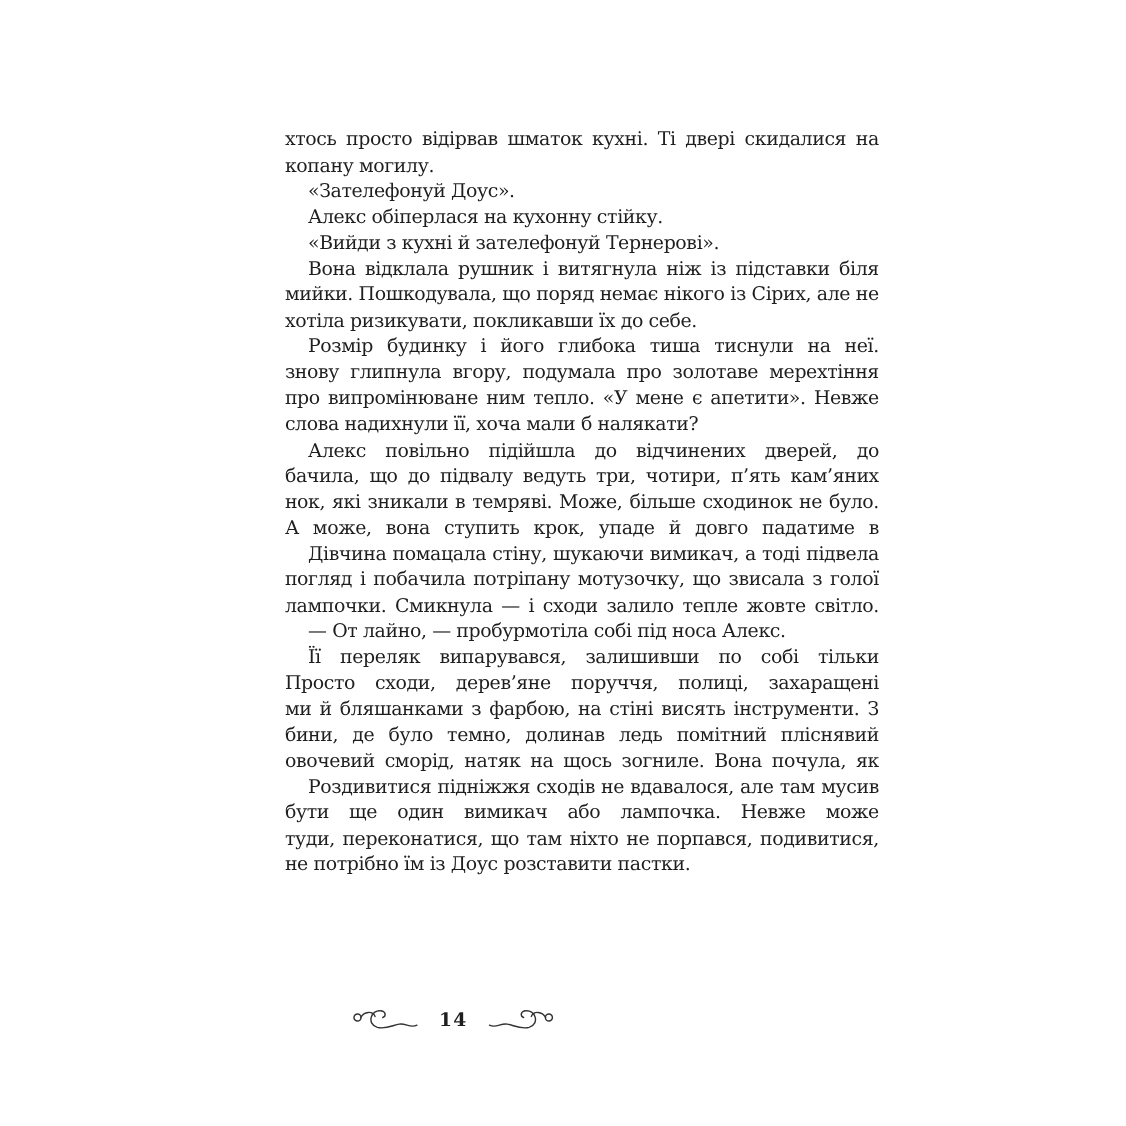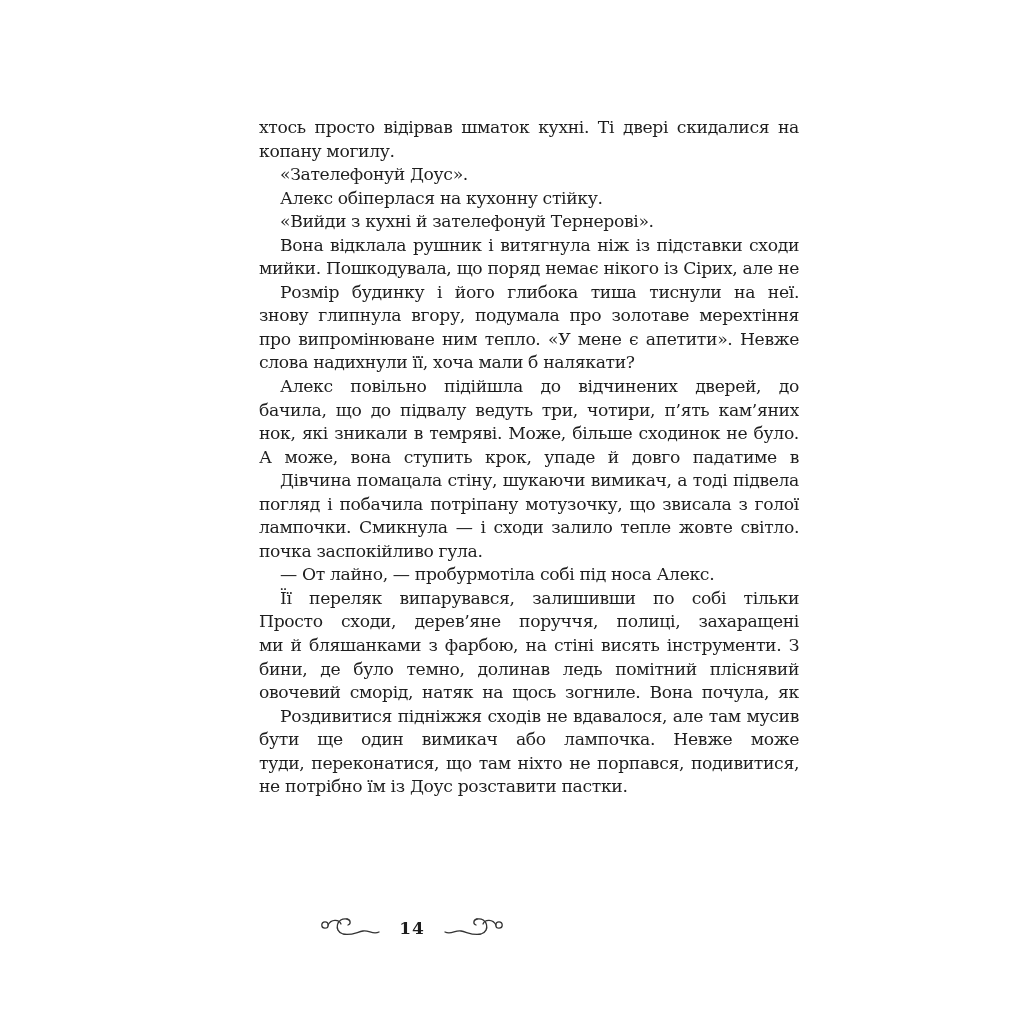--- a/index.html
+++ b/index.html
@@ -24,34 +24,34 @@
 </head>
 <body>
 
 <div class="page">
   <div class="text-block" id="text-block">
       <span class="line j">хтось просто відірвав шматок кухні. Ті двері скидалися на роз-</span>
       <span class="line">копану могилу.</span>
       <span class="line ind">«Зателефонуй Доус».</span>
       <span class="line ind">Алекс обіперлася на кухонну стійку.</span>
       <span class="line ind">«Вийди з кухні й зателефонуй Тернерові».</span>
-      <span class="line j ind">Вона відклала рушник і витягнула ніж із підставки сходи</span>
+      <span class="line j ind">Вона відклала рушник і витягнула ніж із підставки біля</span>
       <span class="line j">мийки. Пошкодувала, що поряд немає нікого із Сірих, але не</span>
+      <span class="line">хотіла ризикувати, покликавши їх до себе.</span>
       <span class="line j ind">Розмір будинку і його глибока тиша тиснули на неї. Дівчина</span>
       <span class="line j">знову глипнула вгору, подумала про золотаве мерехтіння кола,</span>
       <span class="line j">про випромінюване ним тепло. «У мене є апетити». Невже ті</span>
       <span class="line">слова надихнули її, хоча мали б налякати?</span>
       <span class="line j ind">Алекс повільно підійшла до відчинених дверей, до відсутнос-</span>
       <span class="line j">бачила, що до підвалу ведуть три, чотири, п’ять кам’яних сходи-</span>
       <span class="line j">нок, які зникали в темряві. Може, більше сходинок не було.</span>
       <span class="line j">А може, вона ступить крок, упаде й довго падатиме в холоднечу.</span>
       <span class="line j ind">Дівчина помацала стіну, шукаючи вимикач, а тоді підвела</span>
       <span class="line j">погляд і побачила потріпану мотузочку, що звисала з голої</span>
       <span class="line j">лампочки. Смикнула — і сходи залило тепле жовте світло. Лам-</span>
-      <span class="line">почка заспокійливо гула.</span>
       <span class="line ind">— От лайно, — пробурмотіла собі під носа Алекс.</span>
       <span class="line j ind">Її переляк випарувався, залишивши по собі тільки зніченість.</span>
       <span class="line j">Просто сходи, дерев’яне поруччя, полиці, захаращені ганчірка-</span>
       <span class="line j">ми й бляшанками з фарбою, на стіні висять інструменти. З гли-</span>
       <span class="line j">бини, де було темно, долинав ледь помітний пліснявий запах,</span>
       <span class="line j">овочевий сморід, натяк на щось зогниле. Вона почула, як десь</span>
       <span class="line j ind">Роздивитися підніжжя сходів не вдавалося, але там мусив</span>
       <span class="line j">бути ще один вимикач або лампочка. Невже може спуститися</span>
       <span class="line j">туди, переконатися, що там ніхто не порпався, подивитися, чи</span>
       <span class="line">не потрібно їм із Доус розставити пастки.</span>

